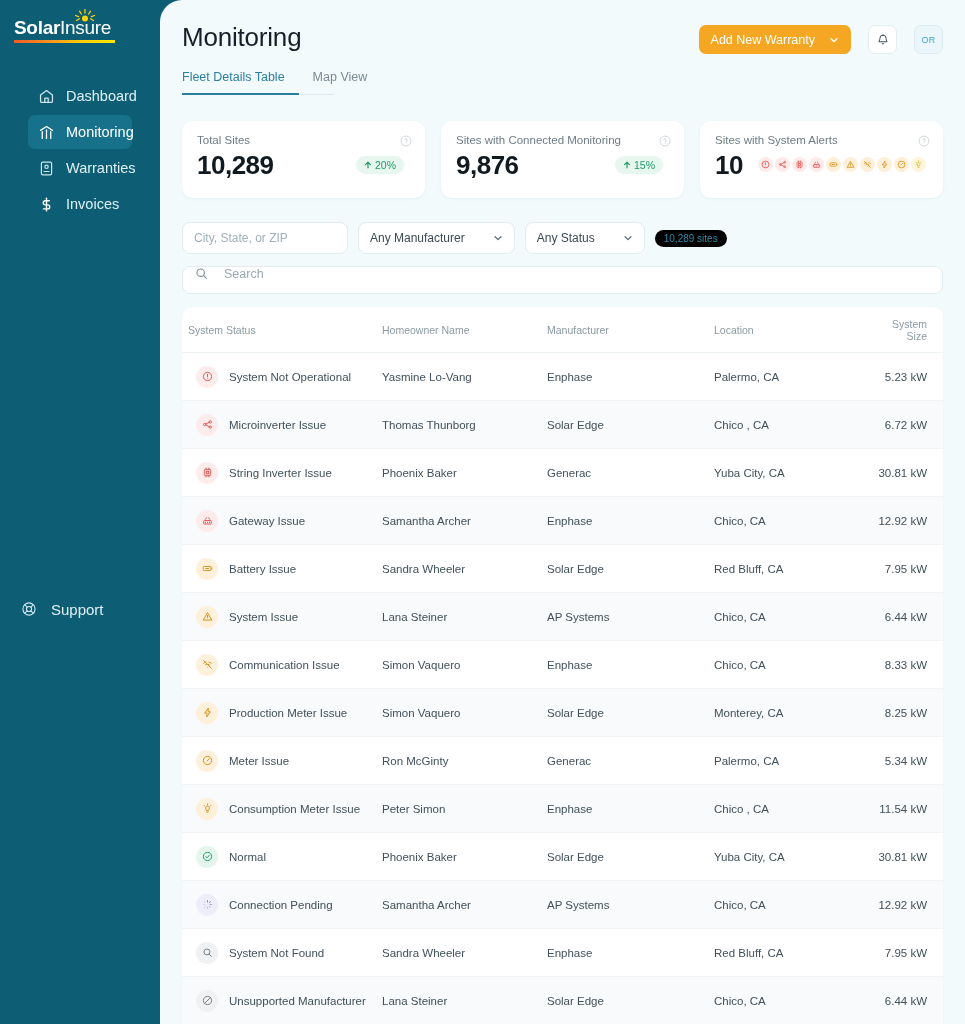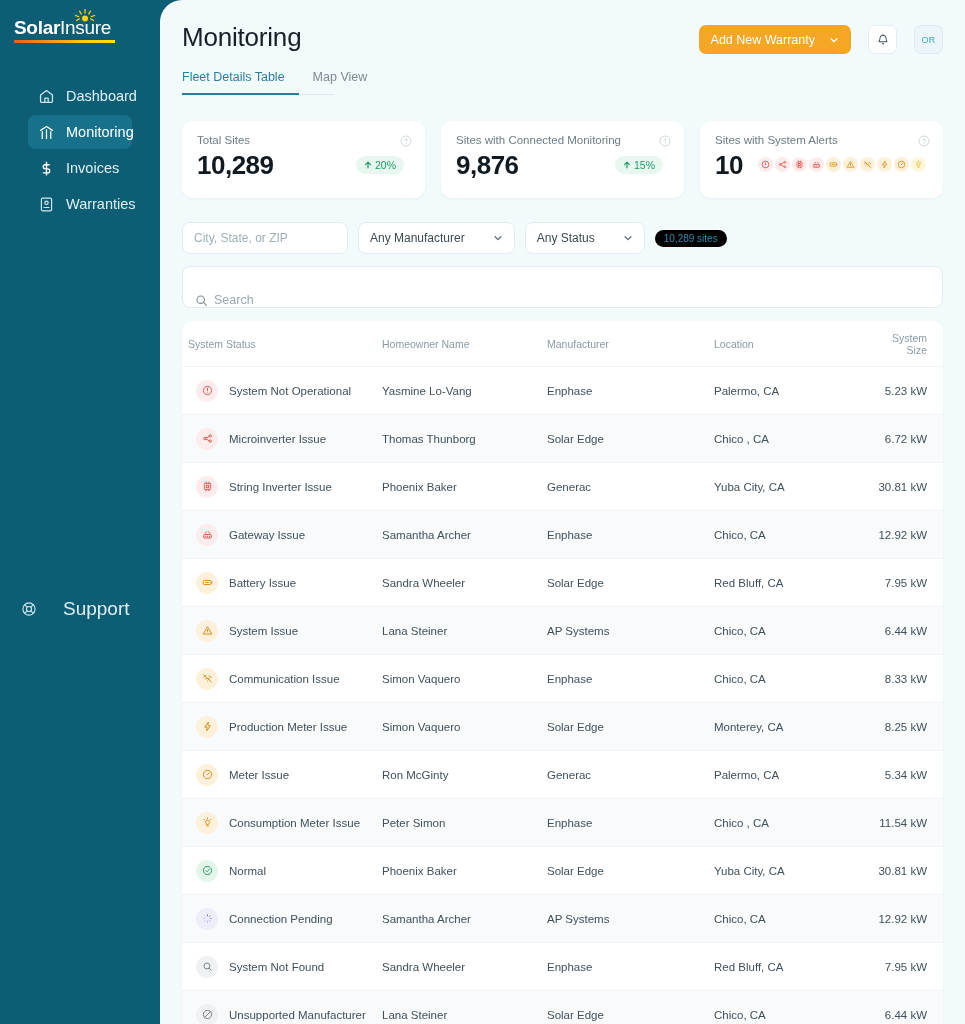--- a/index.html
+++ b/index.html
@@ -36,23 +36,23 @@
     border-radius: 7px;
     color: #dff0f5; font-size: 14.5px;
     cursor: pointer;
   }
   .nav-item.active { background: #17718a; color: #ffffff; }
   .nav-icon { width: 17px; height: 17px; display: flex; align-items: center; justify-content: center; flex: none; }
   .nav-icon svg { display: block; }
 
   .support-wrap { position: absolute; left: 10px; top: 594px; }
   .support-item {
-    display: flex; align-items: center; gap: 26px;
+    display: flex; align-items: center; gap: 14px;
     height: 30px; padding: 0 10px;
-    color: #dff0f5; font-size: 19px; cursor: pointer; justify-content: space-between;
+    color: #dff0f5; font-size: 15px; cursor: pointer; justify-content: space-between;
   }
 
   
   #main {
     flex: 1; height: 1024px;
     background: #f2fafc;
     border-top-left-radius: 22px;
     overflow: hidden;
     position: relative;
   }
@@ -130,23 +130,23 @@
     height: 32px; border-radius: 8px; border: 1px solid #e2ecf0;
     background: #ffffff; padding: 0 11px;
     display: flex; align-items: center; gap: 28px;
     font-size: 12px; color: #3c4a52; cursor: pointer; white-space: nowrap;
   }
   .sites-pill {
     background: #000000; color: #2f8bab;
     border-radius: 9px; padding: 3px 9px; font-size: 10px;
   }
   .search-bar {
-    margin-top: 12px; height: 42px;
+    margin-top: 12px; height: 28px;
     background: #ffffff; border: 1px solid #e2ecf0; border-radius: 8px;
-    display: flex; align-items: flex-end; gap: 6px; padding: 0 12px;
+    display: flex; align-items: flex-start; gap: 16px; padding: 0 12px;
   }
   .search-bar span { font-size: 12.5px; color: #99a9b1; }
 
   
   .table-wrap {
     margin-top: 13px; background: #ffffff;
     border-radius: 10px 10px 0 0; overflow: hidden;
     box-shadow: 0 1px 3px rgba(20,60,80,0.05);
   }
   table { width: 100%; border-collapse: collapse; table-layout: fixed; }
@@ -219,37 +219,37 @@
         <svg width="17" height="17" viewBox="0 0 20 20" fill="none" stroke="#ffffff" stroke-width="1.5" stroke-linecap="round" stroke-linejoin="round">
           <path d="M3 7.5 10 3l7 4.5"></path>
           <path d="M5 9v8M10 7v10M15 9v8"></path>
         </svg>
       </span>
       <span>Monitoring</span>
     </div>
 
     <div class="nav-item">
       <span class="nav-icon">
-        <svg width="17" height="17" viewBox="0 0 20 20" fill="none" stroke="#ffffff" stroke-width="1.6" stroke-linecap="round" stroke-linejoin="round">
-          <path d="M10 2.5v15"></path>
-          <path d="M13.3 5.6H8.6a2.4 2.4 0 0 0 0 4.8h2.8a2.4 2.4 0 0 1 0 4.8H6.4"></path>
-        </svg>
-      </span>
-      <span>Invoices</span>
-    </div>
-
-    <div class="nav-item">
-      <span class="nav-icon">
         <svg width="17" height="17" viewBox="0 0 20 20" fill="none" stroke="#cfe6ee" stroke-width="1.4" stroke-linecap="round" stroke-linejoin="round">
           <rect x="4" y="2.5" width="12" height="15" rx="1.6"></rect>
           <circle cx="10" cy="8" r="2"></circle>
           <path d="M7 13.5h6"></path>
         </svg>
       </span>
       <span>Warranties</span>
+    </div>
+
+    <div class="nav-item">
+      <span class="nav-icon">
+        <svg width="17" height="17" viewBox="0 0 20 20" fill="none" stroke="#ffffff" stroke-width="1.6" stroke-linecap="round" stroke-linejoin="round">
+          <path d="M10 2.5v15"></path>
+          <path d="M13.3 5.6H8.6a2.4 2.4 0 0 0 0 4.8h2.8a2.4 2.4 0 0 1 0 4.8H6.4"></path>
+        </svg>
+      </span>
+      <span>Invoices</span>
     </div>
   </div>
 
   <div class="support-wrap">
     <div class="support-item">
       <span class="nav-icon">
         <svg width="16" height="16" viewBox="0 0 20 20" fill="none" stroke="#cfe6ee" stroke-width="1.4">
           <circle cx="10" cy="10" r="7.6"></circle>
           <circle cx="10" cy="10" r="3.2"></circle>
           <path d="M4.9 4.9 7.7 7.7M15.1 4.9 12.3 7.7M4.9 15.1 7.7 12.3M15.1 15.1 12.3 12.3" stroke-linecap="round"></path>

